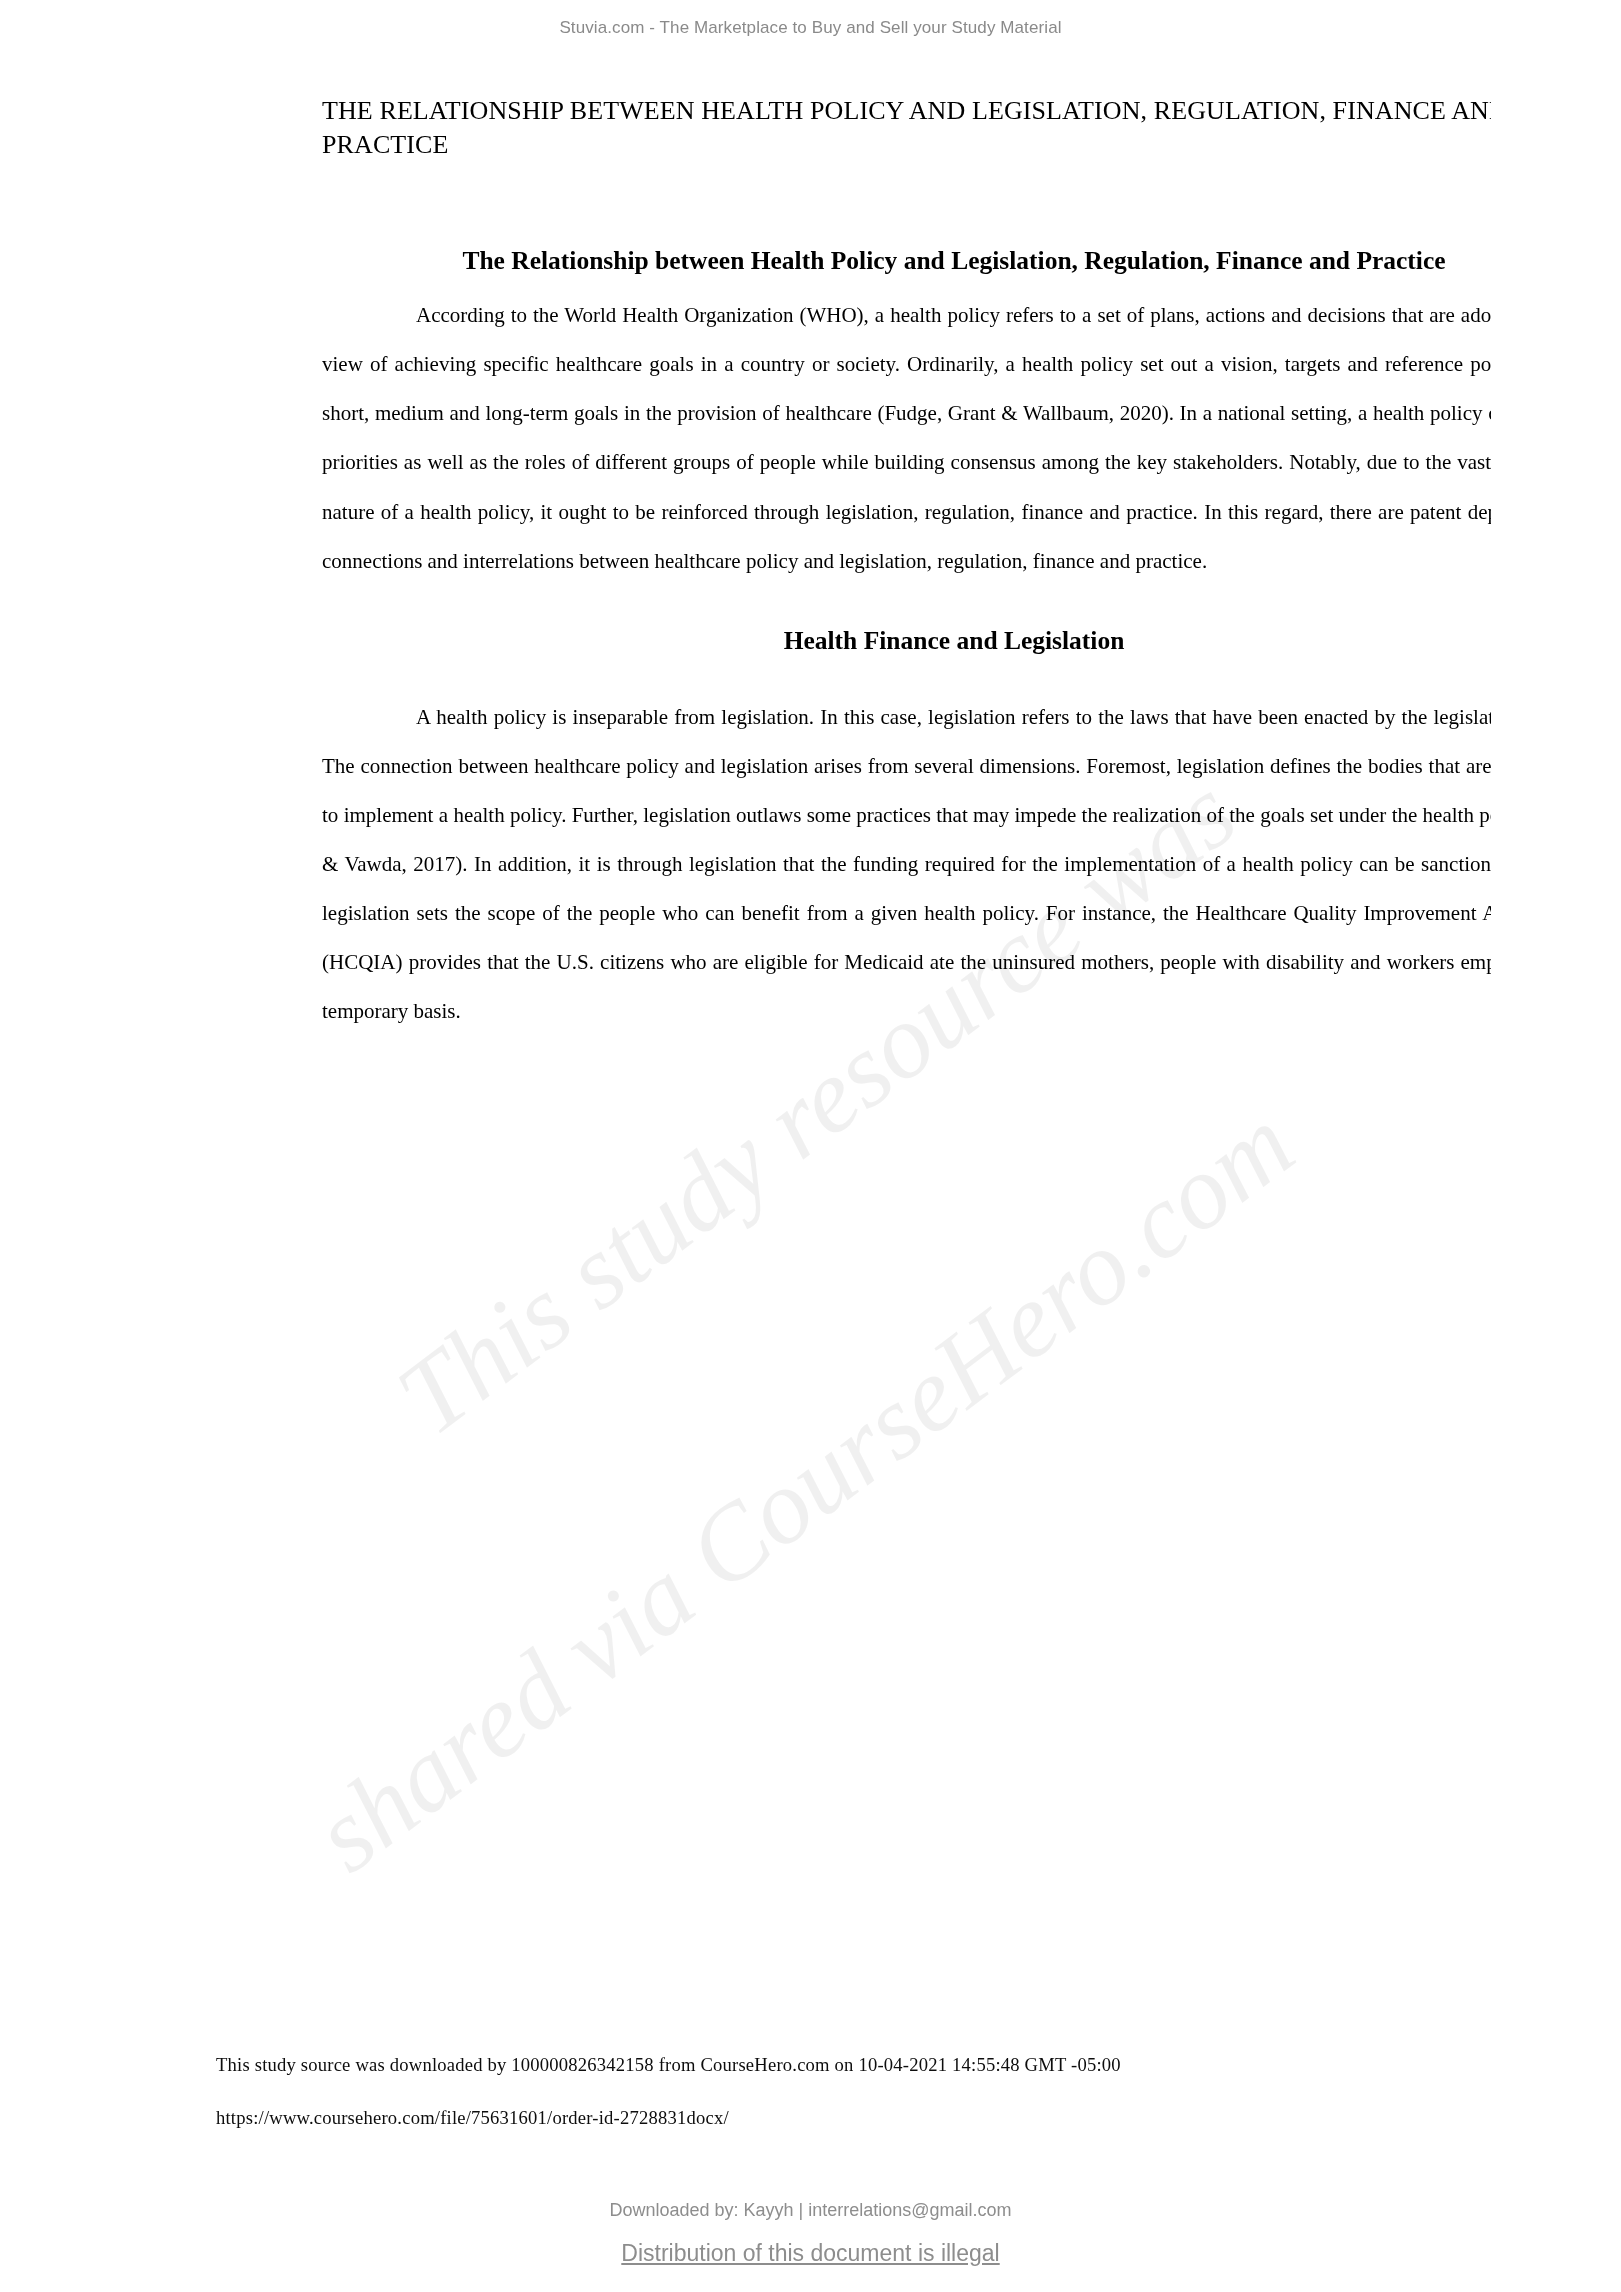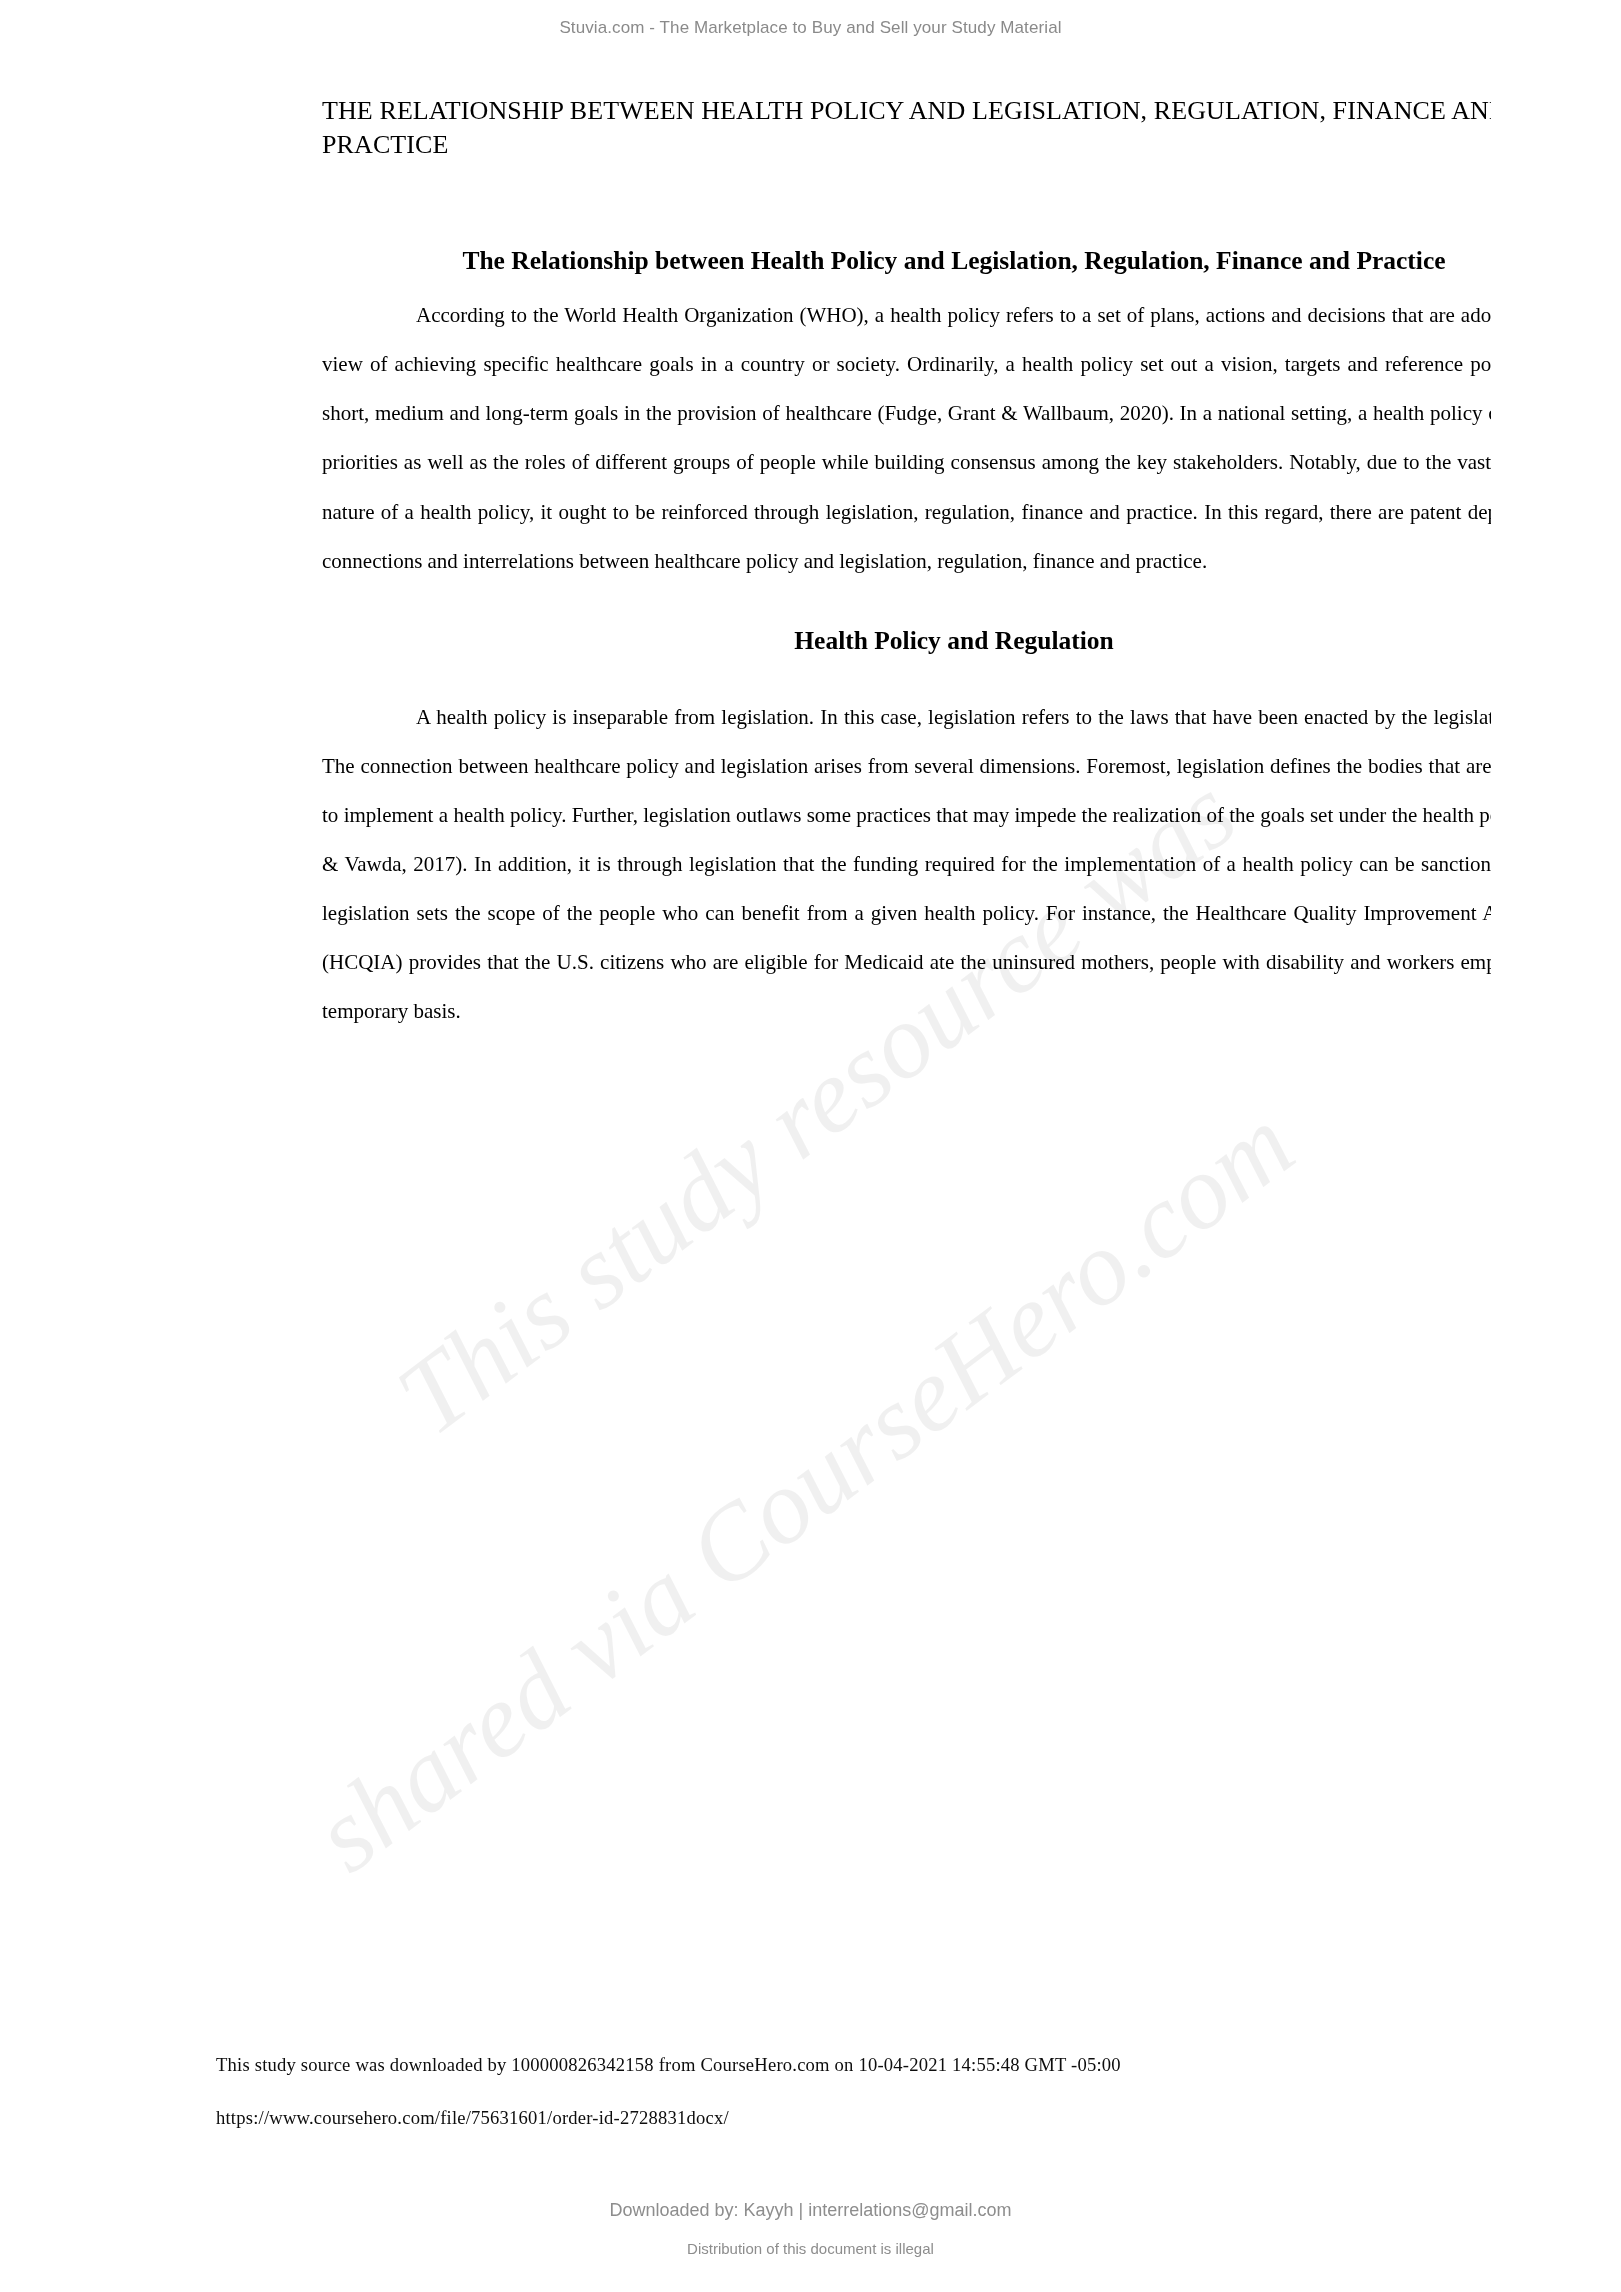--- a/index.html
+++ b/index.html
@@ -132,41 +132,42 @@
     color: #8d8d8d;
   }
 
   .downloaded-by {
     top: 2200px;
     font-size: 18px;
   }
 
   .distribution-notice {
     top: 2240px;
-    font-size: 15px;
+    font-size: 23px;
+    text-decoration: underline;
   }
 </style>
 </head>
 <body>
 
 <div class="page">
 
   <div class="stuvia-header">Stuvia.com - The Marketplace to Buy and Sell your Study Material</div>
 
   <div class="doc">
 
     <div class="running-head">THE RELATIONSHIP BETWEEN HEALTH POLICY AND LEGISLATION, REGULATION, FINANCE AND PRACTICE</div>
 
     <div class="page-number">2</div>
 
     <div class="doc-title">The Relationship between Health Policy and Legislation, Regulation, Finance and Practice</div>
 
     <p class="body-text">According to the World Health Organization (WHO), a health policy refers to a set of plans, actions and decisions that are adopted with a view of achieving specific healthcare goals in a country or society. Ordinarily, a health policy set out a vision, targets and reference points for the short, medium and long-term goals in the provision of healthcare (Fudge, Grant &amp; Wallbaum, 2020). In a national setting, a health policy outlines the priorities as well as the roles of different groups of people while building consensus among the key stakeholders. Notably, due to the vast and robust nature of a health policy, it ought to be reinforced through legislation, regulation, finance and practice. In this regard, there are patent dependencies, connections and interrelations between healthcare policy and legislation, regulation, finance and practice.</p>
 
-    <div class="section-heading">Health Policy and Regulation</div>
+    <div class="section-heading">Health Finance and Legislation</div>
 
     <p class="body-text second">A health policy is inseparable from legislation. In this case, legislation refers to the laws that have been enacted by the legislative bodies. The connection between healthcare policy and legislation arises from several dimensions. Foremost, legislation defines the bodies that are authorized to implement a health policy. Further, legislation outlaws some practices that may impede the realization of the goals set under the health policy (Gray &amp; Vawda, 2017). In addition, it is through legislation that the funding required for the implementation of a health policy can be sanctioned. Finally, legislation sets the scope of the people who can benefit from a given health policy. For instance, the Healthcare Quality Improvement Act of 1986 (HCQIA) provides that the U.S. citizens who are eligible for Medicaid ate the uninsured mothers, people with disability and workers employed on a temporary basis.</p>
 
   </div>
 
   <div class="watermark wm-line1">This study resource was</div>
 
   <div class="watermark wm-line2">shared via CourseHero.com</div>
 
   <div class="ch-footer ch-download-line">This study source was downloaded by 100000826342158 from CourseHero.com on 10-04-2021 14:55:48 GMT -05:00</div>

